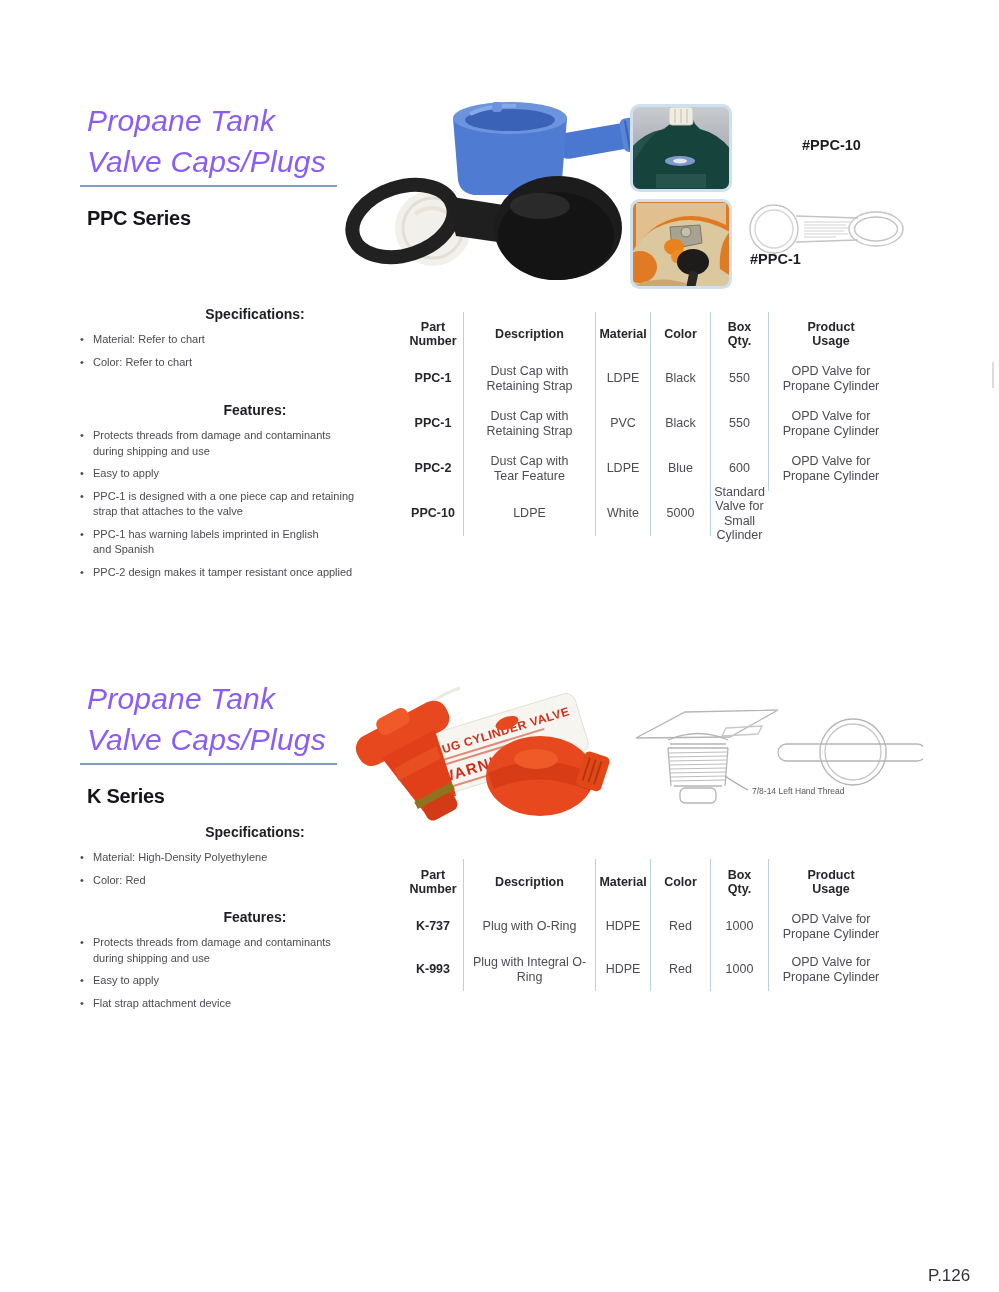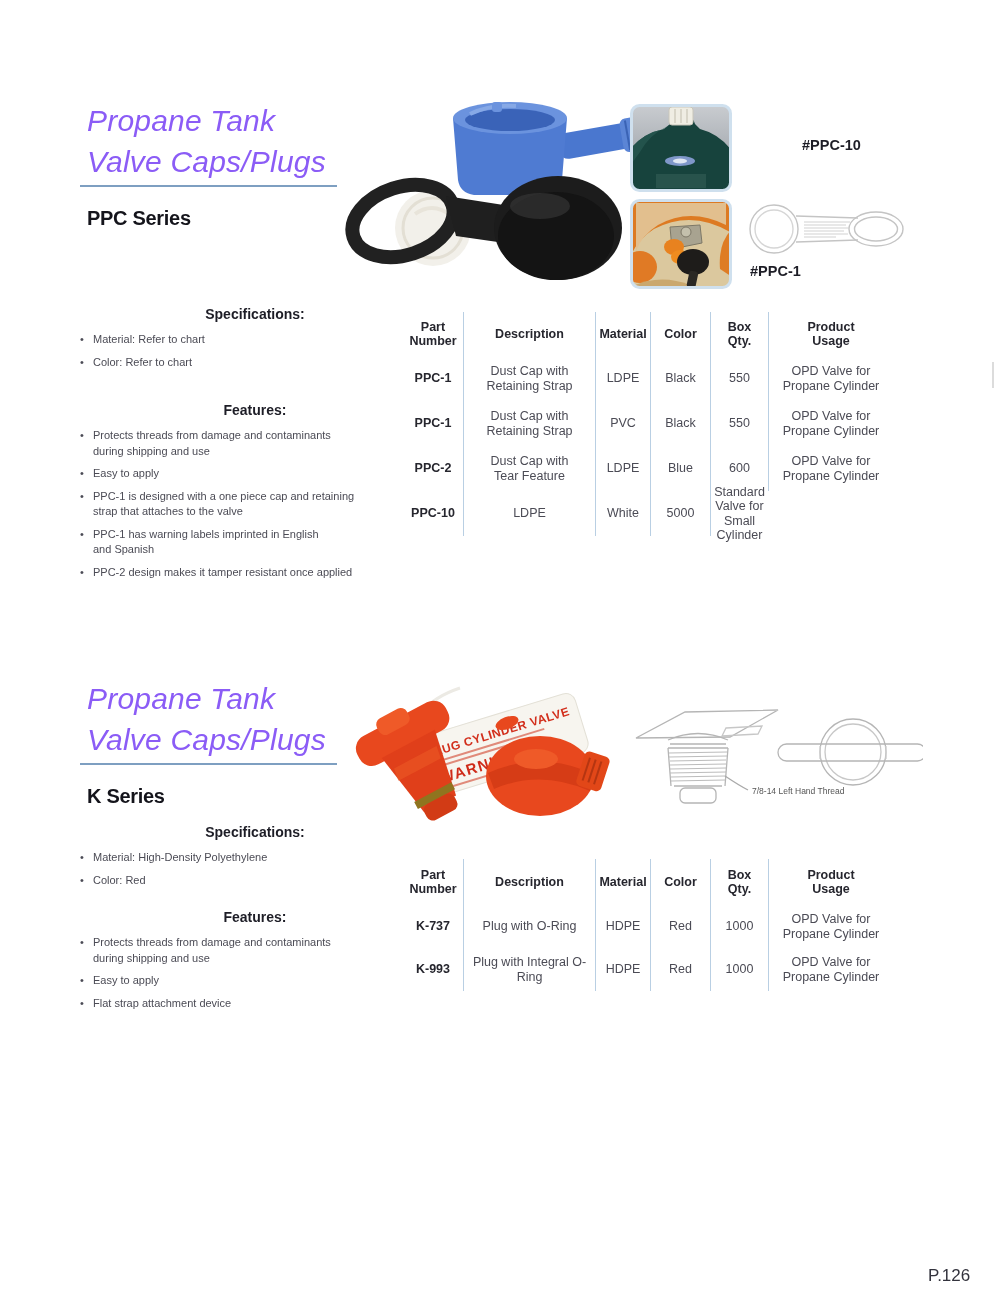--- a/index.html
+++ b/index.html
@@ -136,21 +136,21 @@
     <polygon points="40,28 70,26 72,44 42,50" fill="#a8a390" stroke="#7d7867"></polygon>
     <circle cx="56" cy="33" r="5" fill="#c4c0ac" stroke="#7d7867"></circle>
     <ellipse cx="44" cy="48" rx="10" ry="8" fill="#e8821f"></ellipse>
     <ellipse cx="50" cy="58" rx="9" ry="7" fill="#ef8c1f"></ellipse>
     <ellipse cx="63" cy="63" rx="16" ry="13" fill="#1e1c1a"></ellipse>
     <rect x="58" y="72" width="9" height="17" rx="3" fill="#2a2824" transform="rotate(12 62 80)"></rect>
   </g>
   <rect x="1.5" y="1.5" width="99" height="87" rx="8" fill="none" stroke="#cfe0ee" stroke-width="3"></rect>
 </svg>
 
-<div class="abs photo-label" style="left:750px; top:263px;">#PPC-1</div>
+<div class="abs photo-label" style="left:750px; top:251px;">#PPC-1</div>
 
 <svg class="abs" style="left:746px; top:203px;" width="158" height="52" viewBox="0 0 158 52">
   <g fill="none" stroke="#c4c4c4" stroke-width="1.4">
     <circle cx="28" cy="26" r="24"></circle>
     <circle cx="28" cy="26" r="19" stroke="#d6d6d6"></circle>
     <path d="M50,13 L112,15"></path>
     <path d="M50,39 L112,37"></path>
     <ellipse cx="130" cy="26" rx="27" ry="17"></ellipse>
     <ellipse cx="130" cy="26" rx="21.5" ry="12"></ellipse>
   </g>

